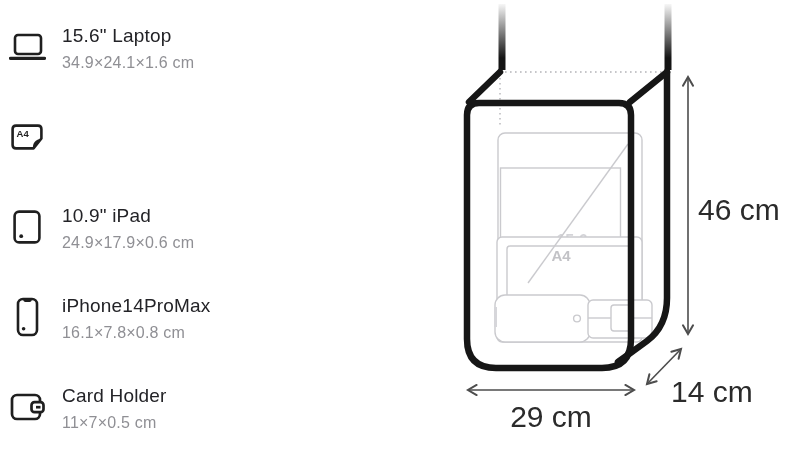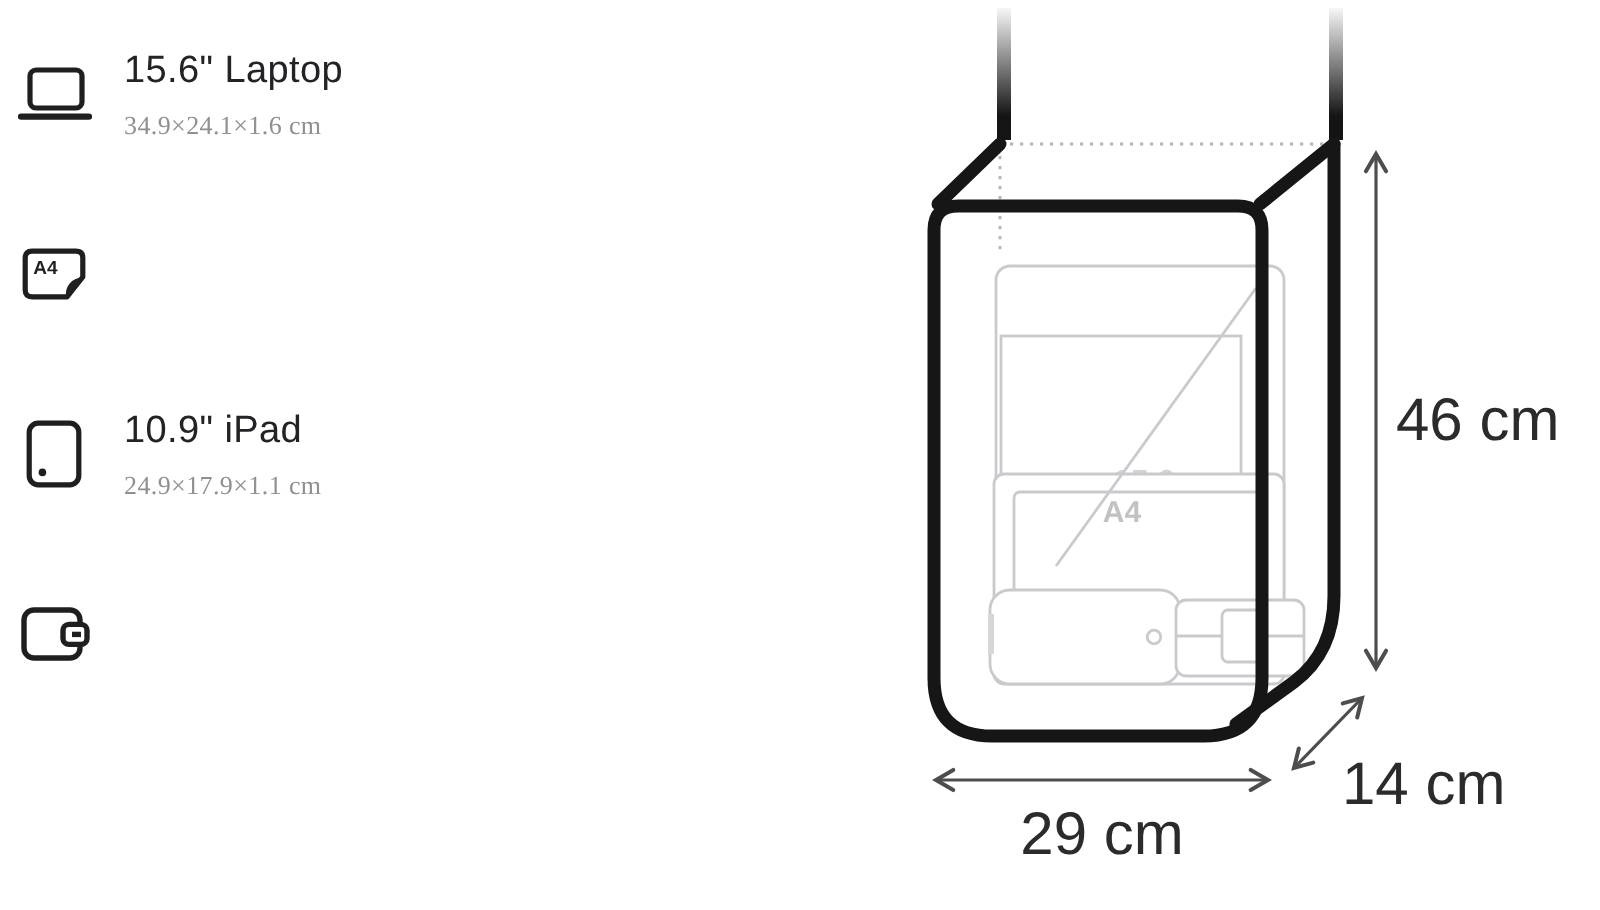--- a/index.html
+++ b/index.html
@@ -6,21 +6,21 @@
   body{
     width:800px;height:455px;background:#ffffff;position:relative;overflow:hidden;
     font-family:"Liberation Sans","DejaVu Sans",sans-serif;
     -webkit-font-smoothing:antialiased;
   }
   .items{position:absolute;left:6px;top:19px;}
   .item{display:flex;align-items:center;height:56px;margin-bottom:34px;}
   .item-icon{width:42px;display:flex;justify-content:center;align-items:center;flex:0 0 42px;}
   .item-text{margin-left:14px;}
   .item-name{font-size:19px;line-height:23px;color:#232327;letter-spacing:.2px;}
-  .item-dims{font-size:13px;line-height:17px;color:#8f8f94;margin-top:7px;letter-spacing:.2px;font-family:Liberation Serif, serif;}
+  .item-dims{font-size:16px;line-height:17px;color:#8f8f94;margin-top:7px;letter-spacing:.2px;}
   .diagram{position:absolute;left:430px;top:0;width:370px;height:455px;}
   svg{display:block;}
   .icon-stroke{stroke:#1f1f1f;fill:none;}
 </style>
 </head>
 <body>
 
 <div class="items">
 
   <div class="item">
@@ -50,34 +50,49 @@
 
   <div class="item">
     <span class="item-icon">
       <svg width="30" height="36" viewBox="0 0 30 36">
         <rect class="icon-stroke" x="2.6" y="2.6" width="24.8" height="30.8" rx="4.5" stroke-width="2.6"></rect>
         <circle cx="9.2" cy="27.2" r="1.9" fill="#1f1f1f"></circle>
       </svg>
     </span>
     <span class="item-text">
       <div class="item-name">10.9" iPad</div>
-      <div class="item-dims">24.9×17.9×1.1 cm</div>
+      <div class="item-dims">24.9×17.9×0.6 cm</div>
     </span>
   </div>
 
+  <div class="item">
+    <span class="item-icon">
+      <svg width="25" height="42" viewBox="0 0 25 42">
+        <rect class="icon-stroke" x="3" y="3" width="19" height="36" rx="5" stroke-width="2.6"></rect>
+        <rect x="8.5" y="2.4" width="8" height="3.6" rx="1.8" fill="#1f1f1f"></rect>
+        <circle cx="8.6" cy="32.8" r="1.8" fill="#1f1f1f"></circle>
+      </svg>
+    </span>
+    <span class="item-text">
+      <div class="item-name">iPhone14ProMax</div>
+      <div class="item-dims">16.1×7.8×0.8 cm</div>
+    </span>
+  </div>
 
   <div class="item">
     <span class="item-icon">
       <svg width="37" height="30" viewBox="0 0 37 30">
         <rect class="icon-stroke" x="3" y="3" width="28" height="24" rx="5" stroke-width="2.7"></rect>
         <rect x="22.5" y="10.2" width="12" height="10" rx="3" fill="#ffffff" stroke="#1f1f1f" stroke-width="2.7"></rect>
         <line x1="27" y1="15.2" x2="31.5" y2="15.2" stroke="#1f1f1f" stroke-width="2.7"></line>
       </svg>
     </span>
     <span class="item-text">
+      <div class="item-name">Card Holder</div>
+      <div class="item-dims">11×7×0.5 cm</div>
     </span>
   </div>
 
 </div>
 
 <div class="diagram">
 <svg width="370" height="455" viewBox="0 0 370 455">
   <defs>
     <linearGradient id="strapFade" x1="0" y1="2" x2="0" y2="58" gradientUnits="userSpaceOnUse">
       <stop offset="0" stop-color="#141414" stop-opacity="0"></stop>

